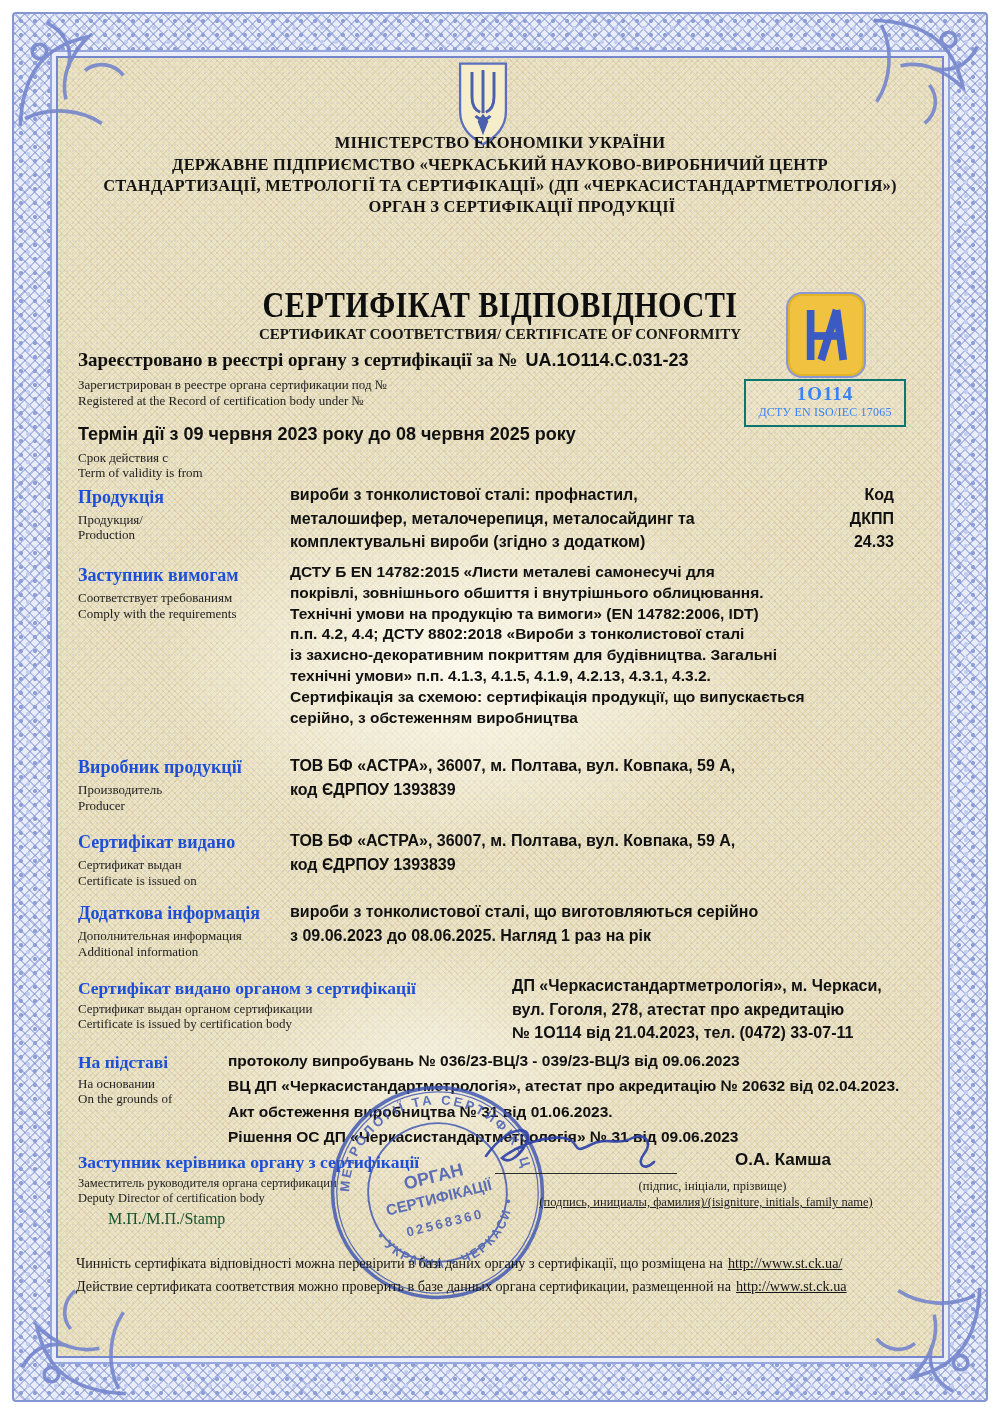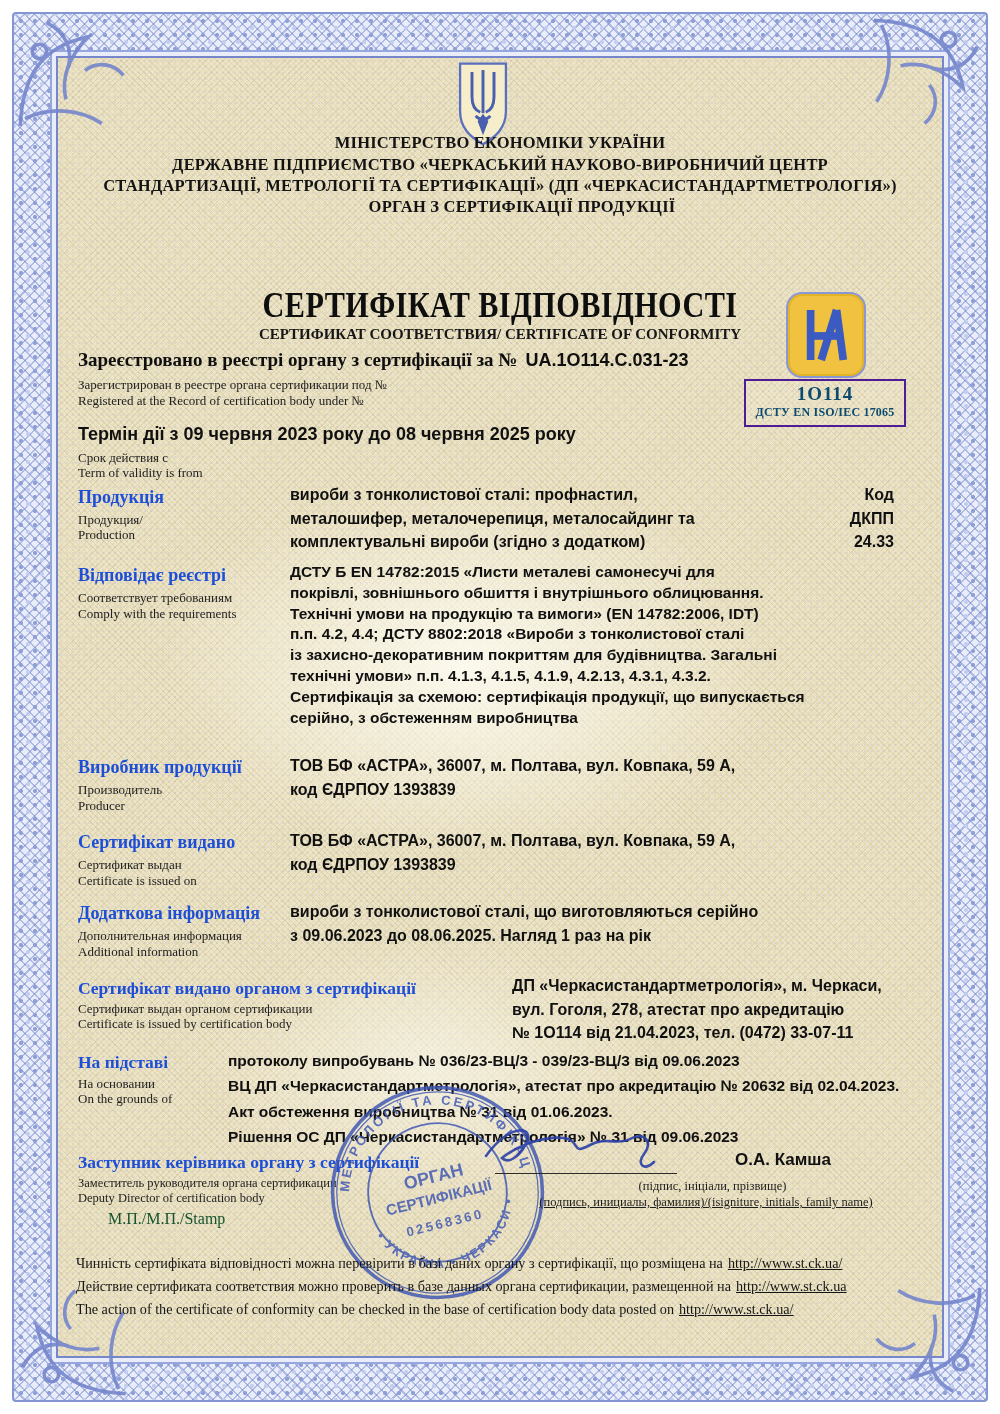--- a/index.html
+++ b/index.html
@@ -44,24 +44,24 @@
   .lblmain{font-weight:bold;font-size:18px;color:#1d4ed8;}
   .lblsub{font-size:13px;color:#1d1d1d;}
   .val{font-family:"Liberation Sans",sans-serif;font-weight:bold;font-size:16px;
        line-height:23.5px;color:#101010;}
   .val .ln{white-space:nowrap;}
   .tight{font-size:15.5px;line-height:20.8px;}
 
   .accred-logo{left:786px;top:292px;width:76px;height:82px;background:#f0c240;
      border:2px solid #8a97d6;border-radius:16px;display:flex;align-items:center;justify-content:center;
      box-shadow:inset 0 0 0 2px #e3b326;}
-  .accred-box{left:744px;top:379px;width:158px;height:44px;border:2px solid #4c1d95;
-     text-align:center;color:#0c4a6e;background:rgba(255,255,255,.08);}
+  .accred-box{left:744px;top:379px;width:158px;height:44px;border:2px solid #0f766e;
+     text-align:center;color:#3b82f6;background:rgba(255,255,255,.08);}
   .accred-num{font-weight:bold;font-size:19px;letter-spacing:1px;margin-top:2px;}
-  .accred-std{font-weight:bold;font-size:12px;letter-spacing:.2px;}
+  .accred-std{font-weight:normal;font-size:12px;letter-spacing:.2px;}
 
   .reg1{left:78px;top:349px;font-weight:bold;font-size:19px;color:#0f0f0f;white-space:nowrap;}
   .reg-num{font-family:"Liberation Sans",sans-serif;font-size:18px;margin-left:8px;}
   .validity{left:78px;top:424px;font-family:"Liberation Sans",sans-serif;font-weight:bold;
             font-size:18px;color:#101010;white-space:nowrap;}
 
   .code-block{left:822px;top:483px;width:72px;text-align:right;}
   .stamp-svg{left:320px;top:1075px;width:235px;height:235px;transform:rotate(-14deg);opacity:.82;}
   .sig-svg{left:478px;top:1116px;width:215px;height:62px;}
   .sig-line{left:495px;top:1173px;width:182px;border-top:1.6px solid #2a2a2a;}
@@ -164,21 +164,21 @@
     <div class="ln">вироби з тонколистової сталі: профнастил,</div>
     <div class="ln">металошифер, металочерепиця, металосайдинг та</div>
     <div class="ln">комплектувальні вироби (згідно з додатком)</div>
   </div>
   <div class="abs val code-block">
     <div>Код</div>
     <div>ДКПП</div>
     <div>24.33</div>
   </div>
 
-  <div class="abs lblmain" style="left:78px;top:565px;">Відповідає реєстрі</div>
+  <div class="abs lblmain" style="left:78px;top:565px;">Заступник вимогам</div>
   <div class="abs lblsub" style="left:78px;top:590px;">Соответствует требованиям</div>
   <div class="abs lblsub" style="left:78px;top:606px;">Comply with the requirements</div>
   <div class="abs val tight" style="left:290px;top:562px;">
     <div class="ln">ДСТУ Б EN 14782:2015 «Листи металеві самонесучі для</div>
     <div class="ln">покрівлі, зовнішнього обшиття і внутрішнього облицювання.</div>
     <div class="ln">Технічні умови на продукцію та вимоги» (EN 14782:2006, IDT)</div>
     <div class="ln">п.п. 4.2, 4.4; ДСТУ 8802:2018 «Вироби з тонколистової сталі</div>
     <div class="ln">із захисно-декоративним покриттям для будівництва. Загальні</div>
     <div class="ln">технічні умови» п.п. 4.1.3, 4.1.5, 4.1.9, 4.2.13, 4.3.1, 4.3.2.</div>
     <div class="ln">Сертифікація за схемою: сертифікація продукції, що випускається</div>
@@ -259,17 +259,14 @@
   <div class="abs" style="left:735px;top:1150px;font-family:'Liberation Sans',sans-serif;font-weight:bold;font-size:17px;color:#101010;">О.А. Камша</div>
   <div class="abs lblsub" style="left:610px;top:1179px;width:205px;text-align:center;font-size:12.5px;">(підпис, ініціали, прізвище)</div>
   <div class="abs lblsub" style="left:500px;top:1195px;width:412px;text-align:center;font-size:12.5px;text-decoration:underline;">(подпись, инициалы, фамилия)/(isigniture, initials, family name)</div>
 
   <div class="abs footer-line" style="left:76px;top:1255px;">
     <span>Чинність сертифіката відповідності можна перевірити в базі даних органу з сертифікації, що розміщена на</span><span class="flink">http://www.st.ck.ua/</span>
   </div>
   <div class="abs footer-line" style="left:76px;top:1278px;">
     <span>Действие сертификата соответствия можно проверить в базе данных органа сертификации, размещенной на</span><span class="flink">http://www.st.ck.ua</span>
   </div>
-  <div class="abs footer-line" style="left:76px;top:1301px;">
-    <span>The action of the certificate of conformity can be checked in the base of certification body data posted on</span><span class="flink">http://www.st.ck.ua/</span>
-  </div>
 
 </div>
 
 </body></html>

